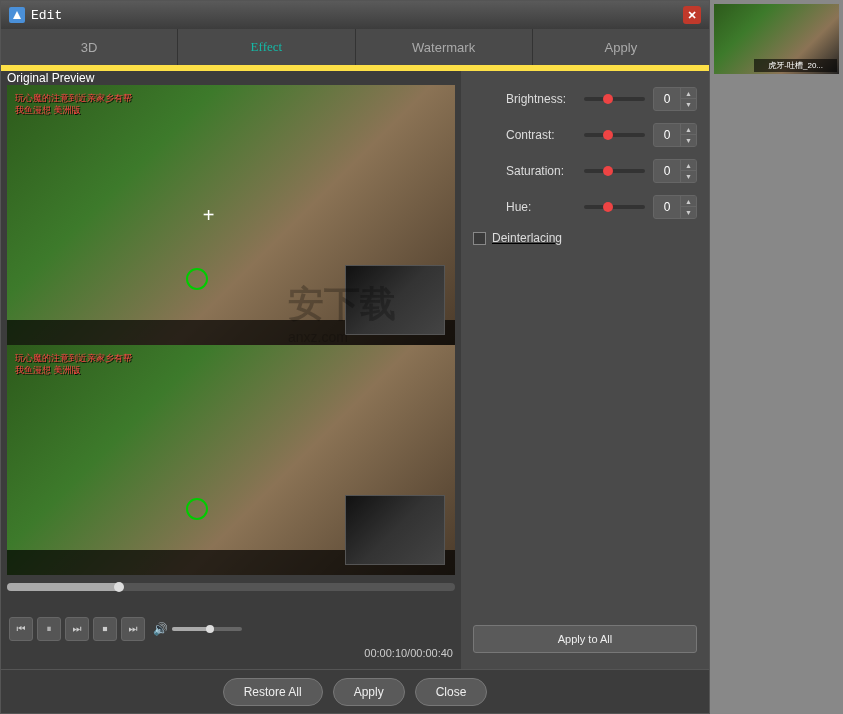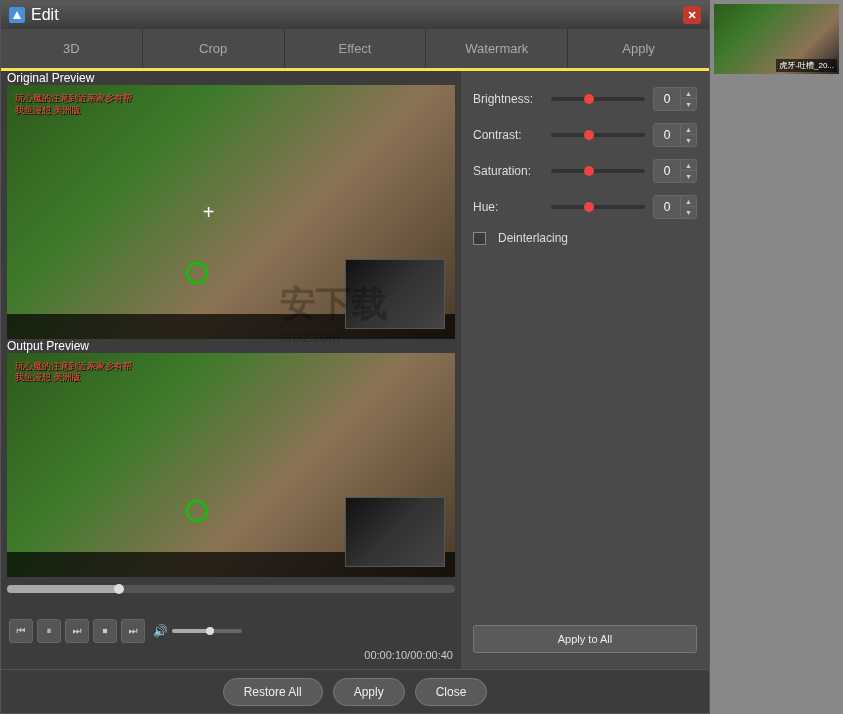--- a/index.html
+++ b/index.html
@@ -36,59 +36,61 @@
       width: 16px;
       height: 16px;
       margin-right: 6px;
       background: #4a90d9;
       border-radius: 2px;
       display: flex; align-items: center; justify-content: center;
     }
 
     .title-bar-text {
       color: #fff;
-      font-size: 16px;
+      font-size: 13px;
       flex: 1;
+      font-family: Liberation Mono, monospace;
     }
 
     .close-btn {
       width: 18px;
       height: 18px;
       background: #c0392b;
       border-radius: 3px;
       display: flex; align-items: center; justify-content: center;
       cursor: pointer;
       color: #fff;
       font-size: 11px;
       font-weight: bold;
     }
 
     .tab-bar {
       background: #4a4a4a;
       height: 42px;
       display: flex;
       align-items: center;
       flex-shrink: 0;
-      border-bottom: 3px solid #fde047;
+      border-bottom: 6px solid #fde047;
     }
 
     .tab {
       flex: 1;
       height: 100%;
       display: flex;
       align-items: center;
       justify-content: center;
       color: #aaa;
       cursor: pointer;
       font-size: 13px;
       border-right: 1px solid #333;
     }
 
     .tab.active {
-      color: #a3a3a3;
+      color: #14b8a6;
+      font-family: Liberation Serif, serif;
     }
 
     .tab:last-child { border-right: none; }
 
     .content-area {
       flex: 1;
       display: flex;
       overflow: hidden;
     }
 
@@ -292,20 +294,21 @@
       display: flex;
       align-items: center;
       gap: 8px;
     }
 
     .effect-label {
       color: #ddd;
       font-size: 12px;
       width: 70px;
       flex-shrink: 0;
+      margin-left: 33px;
     }
 
     .effect-slider-container {
       flex: 1;
       position: relative;
       height: 16px;
       display: flex;
       align-items: center;
     }
 
@@ -362,21 +365,22 @@
       font-size: 7px;
     }
 
     .arrow-btn:first-child {
       border-bottom: 1px solid #666;
     }
 
     .deinterlace-row {
       display: flex;
       align-items: center;
-      gap: 12px;
+      gap: 6px;
+      text-decoration: underline;
     }
 
     .checkbox-box {
       width: 13px;
       height: 13px;
       border: 1px solid #888;
       background: #3a3a3a;
       display: flex; align-items: center; justify-content: center;
     }
 
@@ -452,27 +456,27 @@
       background: linear-gradient(135deg, #2d5a1b 0%, #3d7a2b 30%, #8b7355 70%, #222 100%);
     }
 
     .thumb-label {
       position: absolute;
       bottom: 2px;
       right: 2px;
       color: #fff;
       font-size: 8px;
       background: rgba(0,0,0,0.6);
-      padding: 1px 3px;
+      padding: 1px 14px;
     }
 
     .watermark-overlay {
       position: absolute;
       top: 280px;
-      left: 280px;
+      left: 288px;
       z-index: 100;
       pointer-events: none;
     }
   </style>
 </head>
 <body>
 
 <div class="window">
 
   <div class="title-bar">
@@ -480,21 +484,20 @@
       <svg width="10" height="10">
           <polygon points="5,1 9,9 1,9" fill="#fff"></polygon>
         </svg>
     </div>
     <span class="title-bar-text">Edit</span>
     <div class="close-btn">✕</div>
   </div>
 
   <div class="tab-bar">
     <div class="tab">3D</div>
-    <div class="tab">Crop</div>
     <div class="tab active">Effect</div>
     <div class="tab">Watermark</div>
     <div class="tab">Apply</div>
   </div>
 
   <div class="content-area">
 
     <div class="left-panel">
 
       <div class="preview-label">Original Preview</div>
@@ -503,21 +506,20 @@
           <div class="preview-overlay-text">玩心魔的注意到近亲家乡有帮<br>我鱼漫想 美洲版</div>
           <div class="preview-crosshair">+</div>
           <div class="circle-indicator"></div>
           <div class="hud-bar"></div>
           <div class="preview-pip">
             <div class="pip-inner"></div>
           </div>
         </div>
       </div>
 
-      <div class="preview-label">Output Preview</div>
       <div class="preview-box output-preview">
         <div class="preview-img-sim">
           <div class="preview-overlay-text">玩心魔的注意到近亲家乡有帮<br>我鱼漫想 美洲版</div>
           <div class="circle-indicator"></div>
           <div class="hud-bar"></div>
           <div class="preview-pip">
             <div class="pip-inner"></div>
           </div>
         </div>
       </div>

